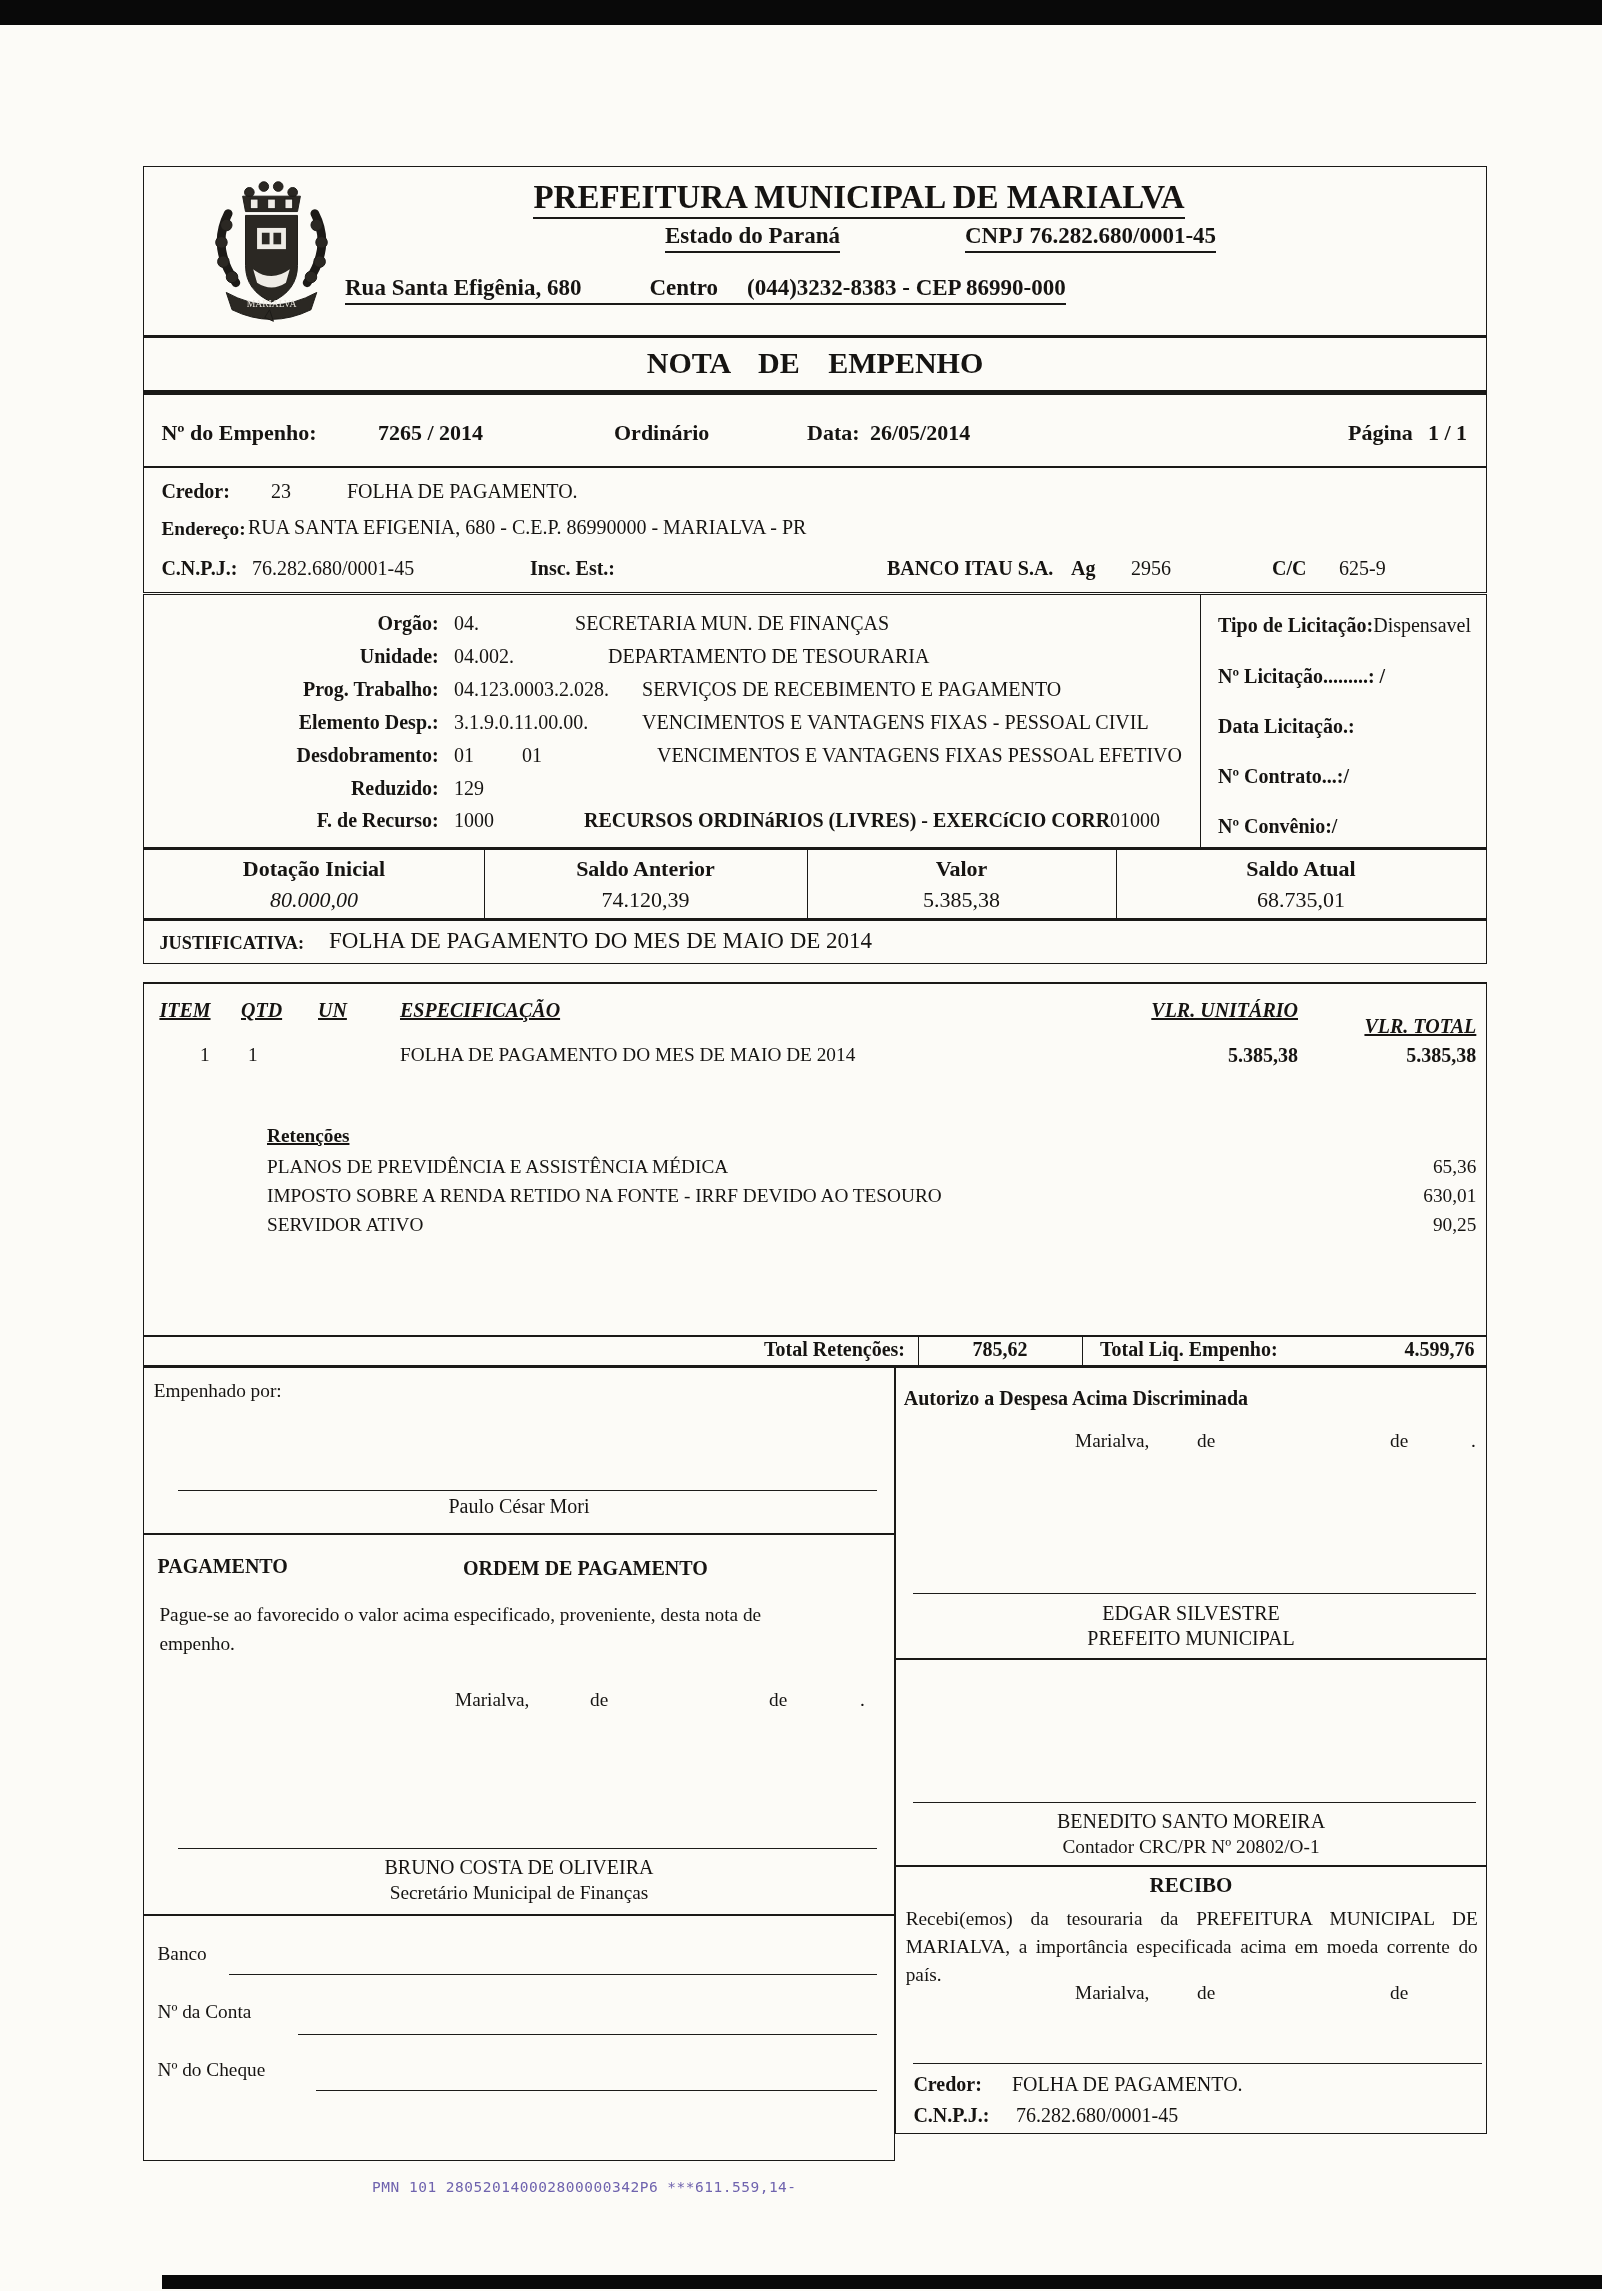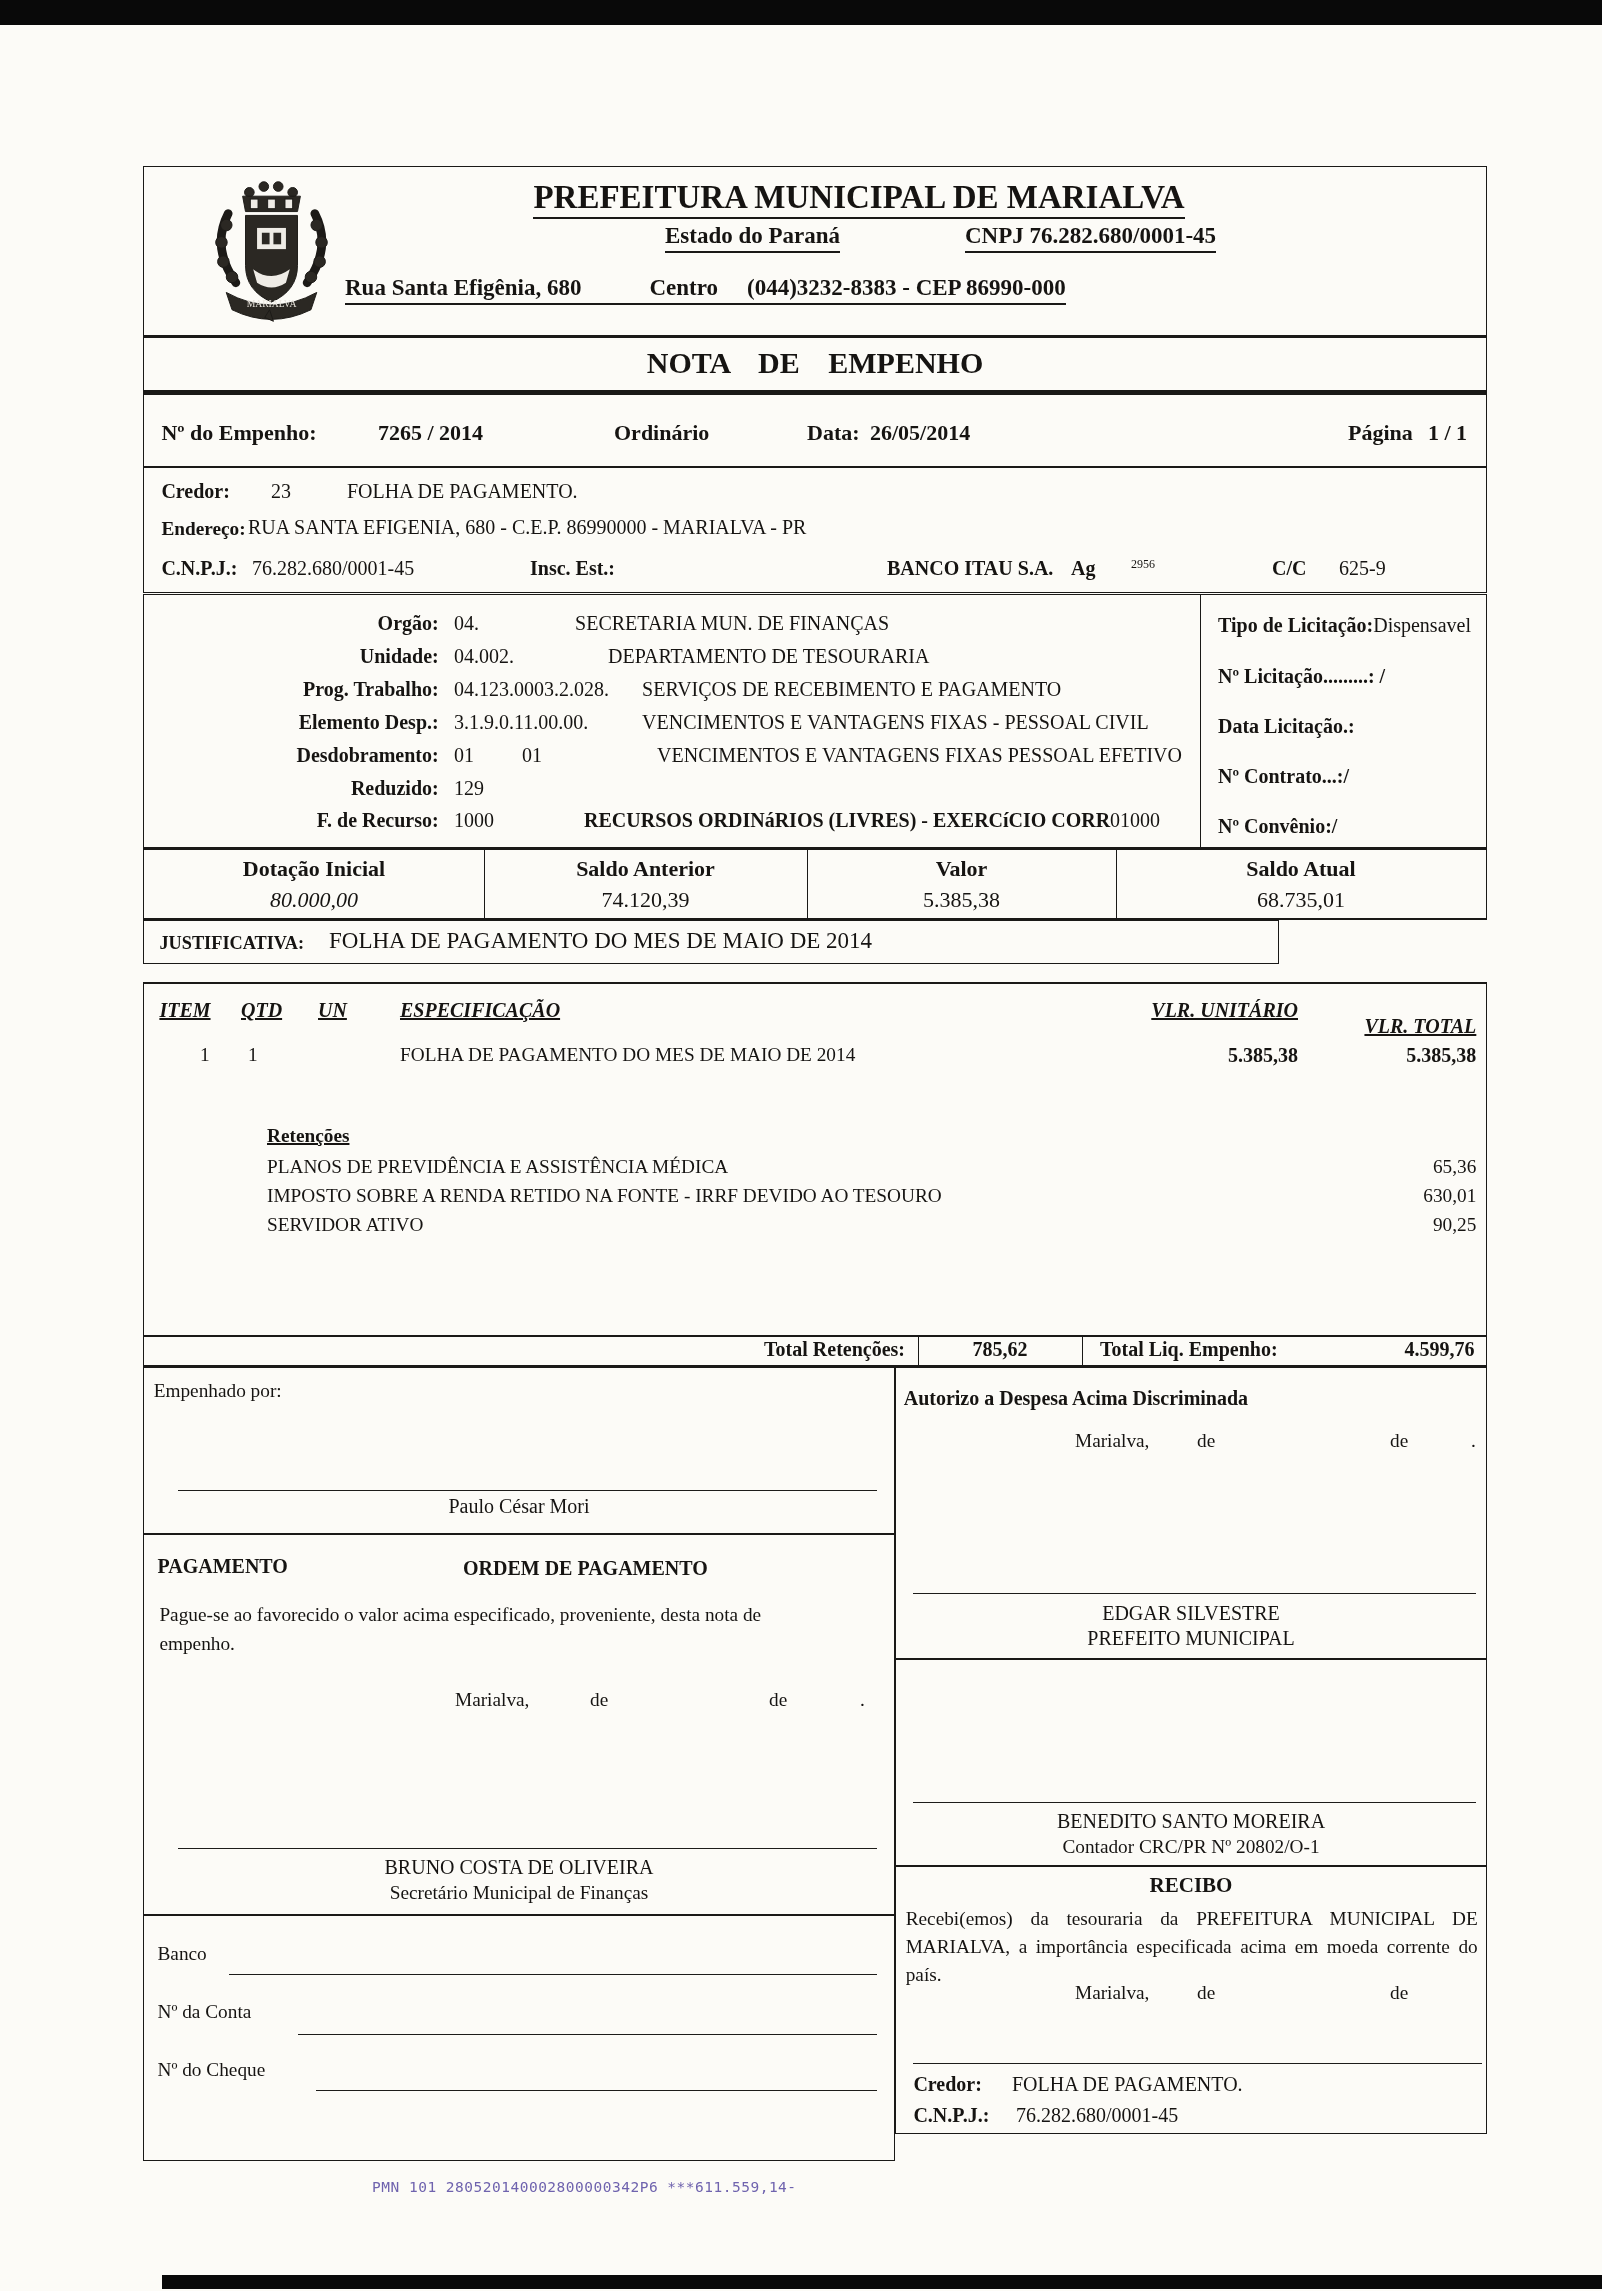--- a/index.html
+++ b/index.html
@@ -94,21 +94,21 @@
     <span class="abs b" style="left:17.4px;top:11.6px;font-size:20px;">Credor:</span>
     <span class="abs" style="left:127px;top:11.6px;font-size:20px;">23</span>
     <span class="abs" style="left:203px;top:11.6px;font-size:20px;">FOLHA DE PAGAMENTO.</span>
     <span class="abs b" style="left:17.4px;top:50px;font-size:19.3px;">Endereço:</span>
     <span class="abs" style="left:104px;top:48px;font-size:20px;">RUA SANTA EFIGENIA, 680 - C.E.P. 86990000 - MARIALVA - PR</span>
     <span class="abs b" style="left:17.4px;top:89px;font-size:20px;">C.N.P.J.:</span>
     <span class="abs" style="left:108px;top:89px;font-size:20px;">76.282.680/0001-45</span>
     <span class="abs b" style="left:386px;top:89px;font-size:20px;">Insc. Est.:</span>
     <span class="abs b" style="left:743px;top:89px;font-size:20px;">BANCO ITAU S.A.</span>
     <span class="abs b" style="left:927px;top:89px;font-size:20px;">Ag</span>
-    <span class="abs" style="left:987px;top:89px;font-size:12px;">2956</span>
+    <span class="abs" style="left:987px;top:89px;font-size:20px;">2956</span>
     <span class="abs b" style="left:1128px;top:89px;font-size:20px;">C/C</span>
     <span class="abs" style="left:1195px;top:89px;font-size:20px;">625-9</span>
   </div>
 
   <div class="box" style="left:143px;top:594px;width:1344px;height:254px;">
     <div class="vl" style="left:1056px;"></div>
 
     <div class="clsrow" style="top:17.4px;">
       <span class="clslabel">Orgão:</span><span class="code" style="width:121px;">04.</span><span>SECRETARIA MUN. DE FINANÇAS</span>
     </div>
@@ -148,21 +148,21 @@
     <div class="abs c b" style="left:0;top:5.8px;width:340px;font-size:22px;">Dotação Inicial</div>
     <div class="abs c b" style="left:340px;top:5.8px;width:323px;font-size:22px;">Saldo Anterior</div>
     <div class="abs c b" style="left:663px;top:5.8px;width:309px;font-size:22px;">Valor</div>
     <div class="abs c b" style="left:972px;top:5.8px;width:370px;font-size:22px;">Saldo Atual</div>
     <div class="abs c" style="left:0;top:37px;width:340px;font-size:22px;font-style:italic;">80.000,00</div>
     <div class="abs c" style="left:340px;top:37px;width:323px;font-size:22px;">74.120,39</div>
     <div class="abs c" style="left:663px;top:37px;width:309px;font-size:22px;">5.385,38</div>
     <div class="abs c" style="left:972px;top:37px;width:370px;font-size:22px;">68.735,01</div>
   </div>
 
-  <div class="box" style="left:143px;top:920px;width:1136px;height:44px;">
+  <div class="box" style="left:143px;top:920px;width:1344px;height:44px;">
     <span class="abs b" style="left:15.4px;top:11.6px;font-size:18.3px;">JUSTIFICATIVA:</span>
     <span class="abs" style="left:185px;top:6.8px;font-size:23px;">FOLHA DE PAGAMENTO DO MES DE MAIO DE 2014</span>
   </div>
 
   <div class="box" style="left:143px;top:982px;width:1344px;height:353px;border-width:2.9px 1.9px 0 1.9px;">
     <span class="ihdr" style="left:15.4px;top:15.4px;">ITEM</span>
     <span class="ihdr" style="left:97px;top:15.4px;">QTD</span>
     <span class="ihdr" style="left:174px;top:15.4px;">UN</span>
     <span class="ihdr" style="left:256px;top:15.4px;">ESPECIFICAÇÃO</span>
     <span class="ihdr" style="right:188px;top:15.4px;">VLR. UNITÁRIO</span>

